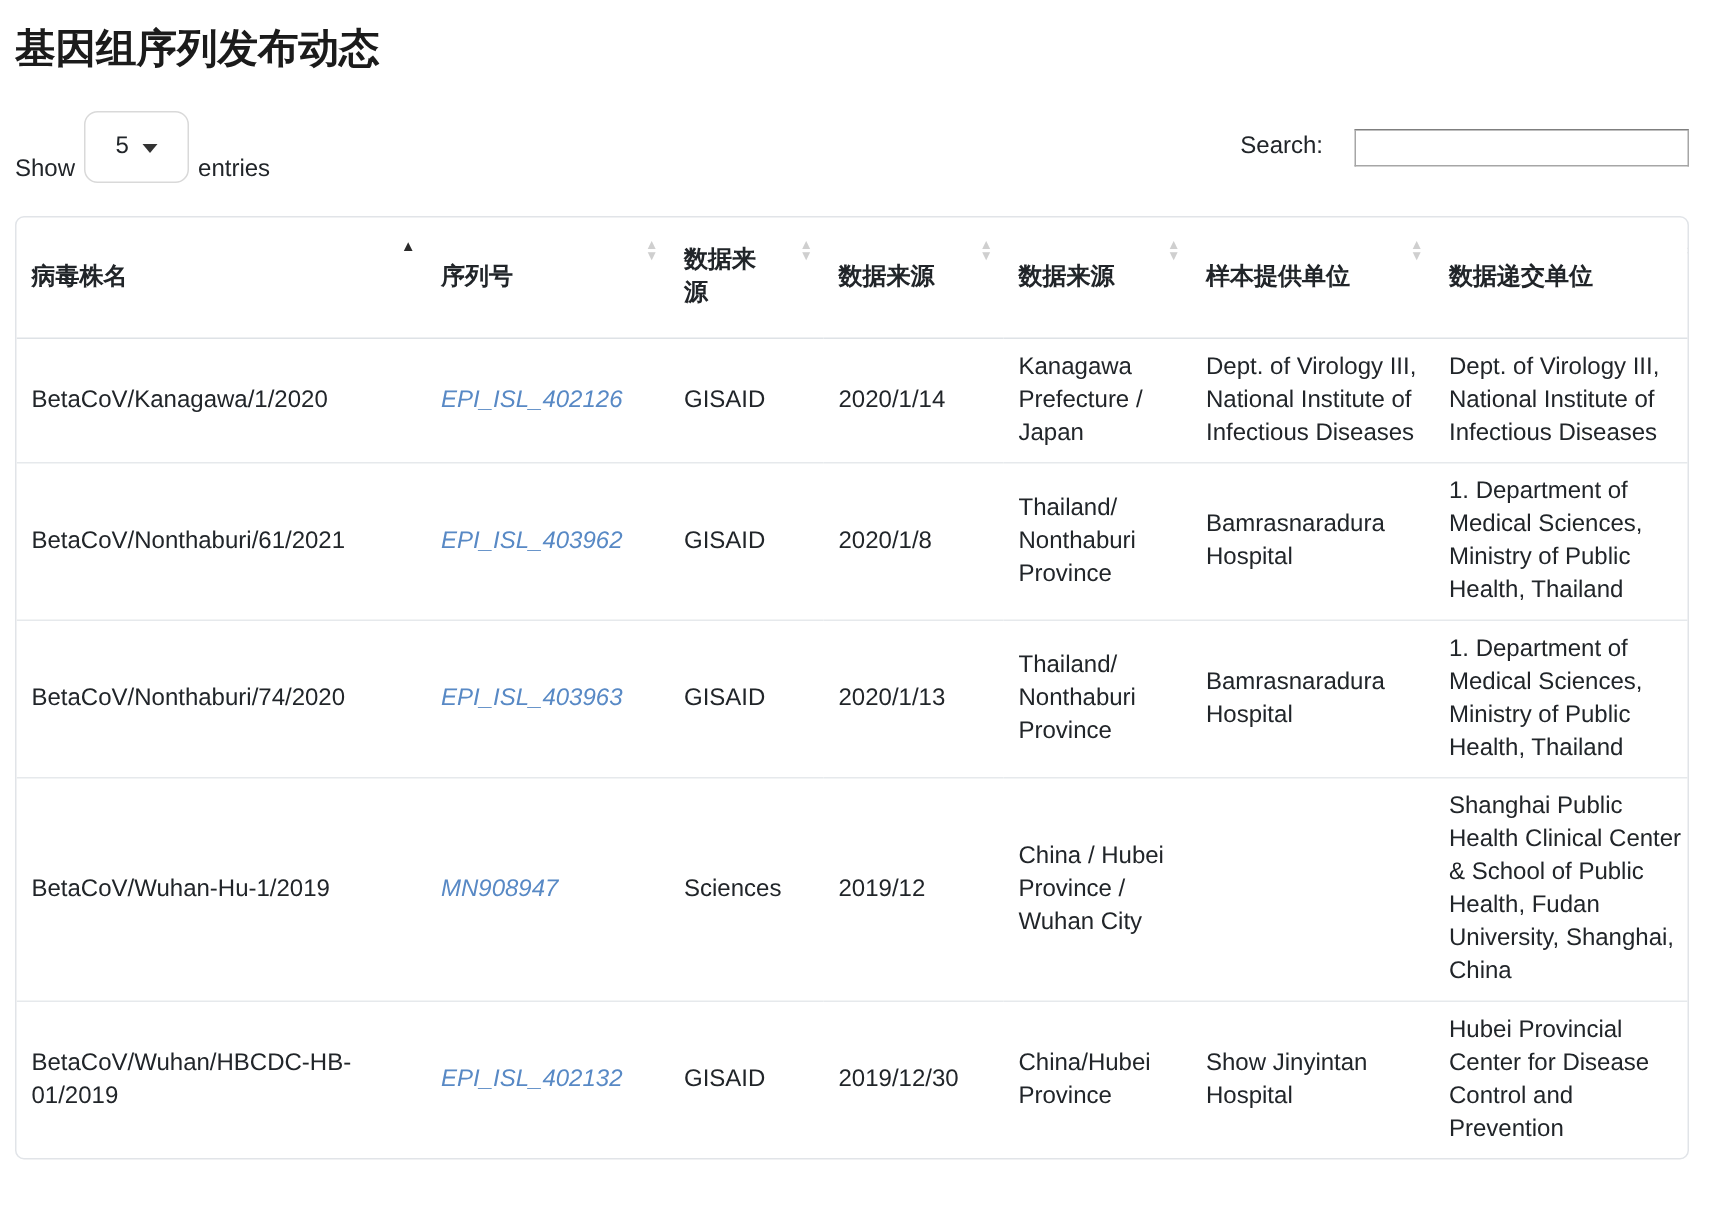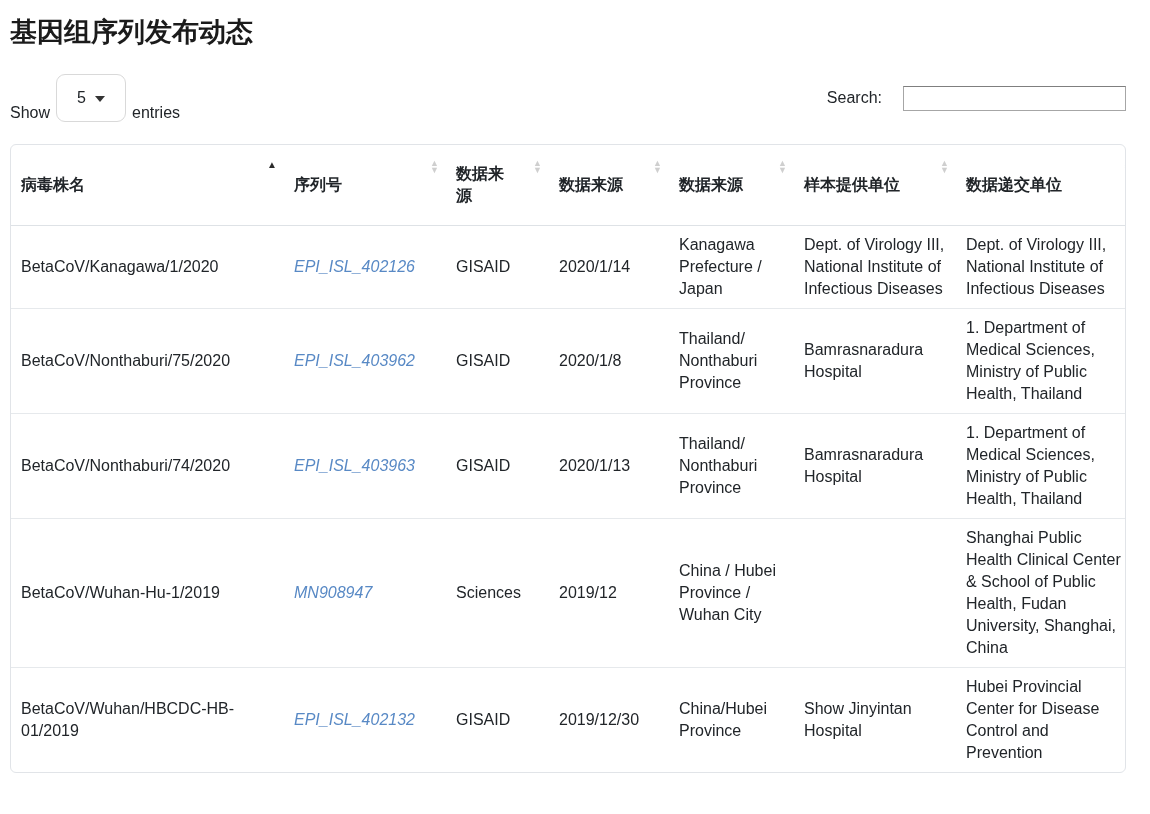--- a/index.html
+++ b/index.html
@@ -207,21 +207,21 @@
         <tr>
           <td>BetaCoV/Kanagawa/1/2020</td>
           <td><a class="accession-link">EPI_ISL_402126</a></td>
           <td>GISAID</td>
           <td>2020/1/14</td>
           <td>Kanagawa Prefecture / Japan</td>
           <td>Dept. of Virology III, National Institute of Infectious Diseases</td>
           <td>Dept. of Virology III, National Institute of Infectious Diseases</td>
         </tr>
         <tr>
-          <td>BetaCoV/Nonthaburi/75/2020</td>
+          <td>BetaCoV/Nonthaburi/61/2021</td>
           <td><a class="accession-link">EPI_ISL_403962</a></td>
           <td>GISAID</td>
           <td>2020/1/8</td>
           <td>Thailand/ Nonthaburi Province</td>
           <td>Bamrasnaradura Hospital</td>
           <td>1. Department of Medical Sciences, Ministry of Public Health, Thailand</td>
         </tr>
         <tr>
           <td>BetaCoV/Nonthaburi/74/2020</td>
           <td><a class="accession-link">EPI_ISL_403963</a></td>

